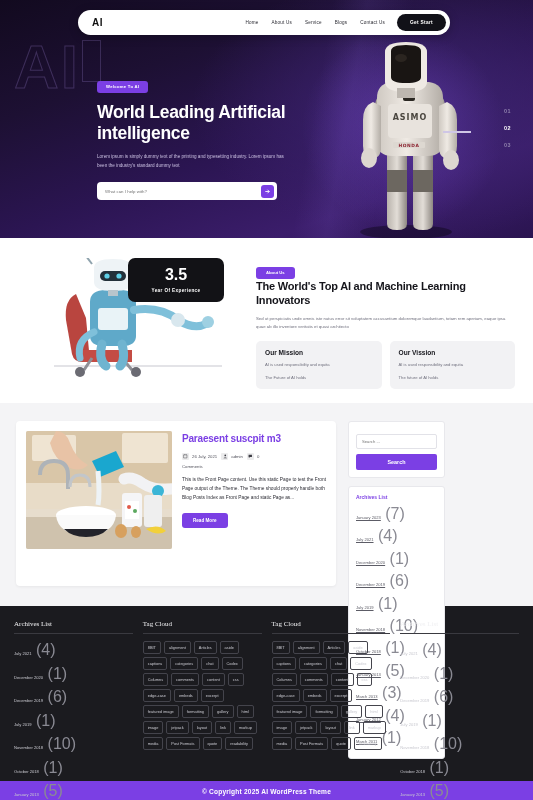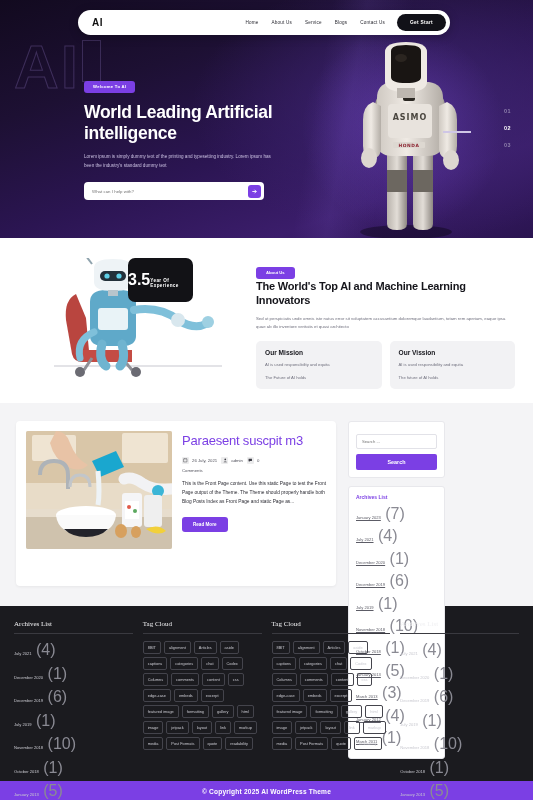--- a/index.html
+++ b/index.html
@@ -54,21 +54,21 @@
     font-size: 4.6px; color: #2b2b33; text-decoration: none; white-space: nowrap;
     letter-spacing: .2px;
   }
   .nav-cta {
     background: #111118; color: #fff; border: none; border-radius: 12px;
     font-size: 4.8px; font-weight: 700; padding: 6px 13px; cursor: pointer;
     letter-spacing: .3px;
   }
 
   
-  .hero-content { position: absolute; left: 84px; top: 74px; width: 200px; z-index: 4; }
+  .hero-content { position: absolute; left: 97px; top: 74px; width: 200px; z-index: 4; }
   .hero-badge {
     display: inline-block; background: #7b3fe4; color: #fff;
     font-size: 4.2px; font-weight: 700; padding: 3.5px 9px; border-radius: 3px;
     letter-spacing: .3px;
   }
   .hero-title {
     margin-top: 9px; color: #fff; font-size: 17.5px; font-weight: 800;
     line-height: 1.22; letter-spacing: -.3px;
   }
   .hero-sub {
@@ -98,23 +98,23 @@
   }
 
   
   .about {
     position: relative; height: 165px; background: #ffffff;
     display: flex; padding: 14px 18px 10px 14px;
   }
   .about-left { width: 236px; position: relative; }
   .about-robot { position: absolute; left: 22px; top: 6px; width: 200px; height: 130px; }
   .exp-badge {
-    position: absolute; left: 114px; top: 6px; width: 65px; height: 44px;
+    position: absolute; left: 114px; top: 6px; width: 96px; height: 44px;
     background: #121216; border-radius: 7px; color: #fff;
-    display: flex; flex-direction: row; align-items: center; justify-content: space-between;
+    display: flex; flex-direction: column; align-items: center; justify-content: center;
     z-index: 3;
   }
   .exp-num { font-size: 16px; font-weight: 800; line-height: 1; }
   .exp-label { font-size: 4.6px; font-weight: 700; margin-top: 5px; letter-spacing: .4px; }
 
   .about-right { flex: 1; padding-left: 6px; padding-top: 8px; }
   .about-badge {
     display: inline-block; background: #7b3fe4; color: #fff;
     font-size: 4.2px; font-weight: 700; padding: 3.5px 10px; border-radius: 3px;
   }
@@ -134,21 +134,21 @@
   .blog {
     background: #f4f4f6; padding: 18px 16px 20px 16px; height: 203px;
     display: flex; gap: 12px;
   }
   .post-card {
     width: 320px; background: #fff; border-radius: 4px; padding: 10px;
     display: flex; gap: 10px; box-shadow: 0 1px 3px rgba(0,0,0,.06);
   }
   .post-thumb { width: 146px; height: 118px; border-radius: 2px; overflow: hidden; flex-shrink:0; }
   .post-body { flex: 1; padding-top: 2px; }
-  .post-title { color: #7b3fe4; font-size: 13px; font-weight: 400; letter-spacing: -.2px; }
+  .post-title { color: #7b3fe4; font-size: 10px; font-weight: 700; letter-spacing: -.2px; }
   .post-meta { display: flex; align-items: center; gap: 4px; margin-top: 9px; flex-wrap: wrap; }
   .meta-item { display: flex; align-items: center; gap: 3px; font-size: 4.3px; color: #55555f; }
   .meta-icon { width: 7px; height: 7px; background: #ececed; border-radius: 1px; display:flex; align-items:center; justify-content:center; }
   .meta-icon svg { width: 4.5px; height: 4.5px; fill: #3c3c44; }
   .post-comments { font-size: 4.3px; color: #55555f; margin-top: 4px; }
   .post-excerpt { margin-top: 7px; font-size: 4.8px; color: #2d2d35; line-height: 1.85; }
   .read-more {
     margin-top: 10px; background: #7b3fe4; color: #fff; border: none; border-radius: 3px;
     font-size: 4.6px; font-weight: 700; padding: 5px 11px; cursor: pointer;
   }

